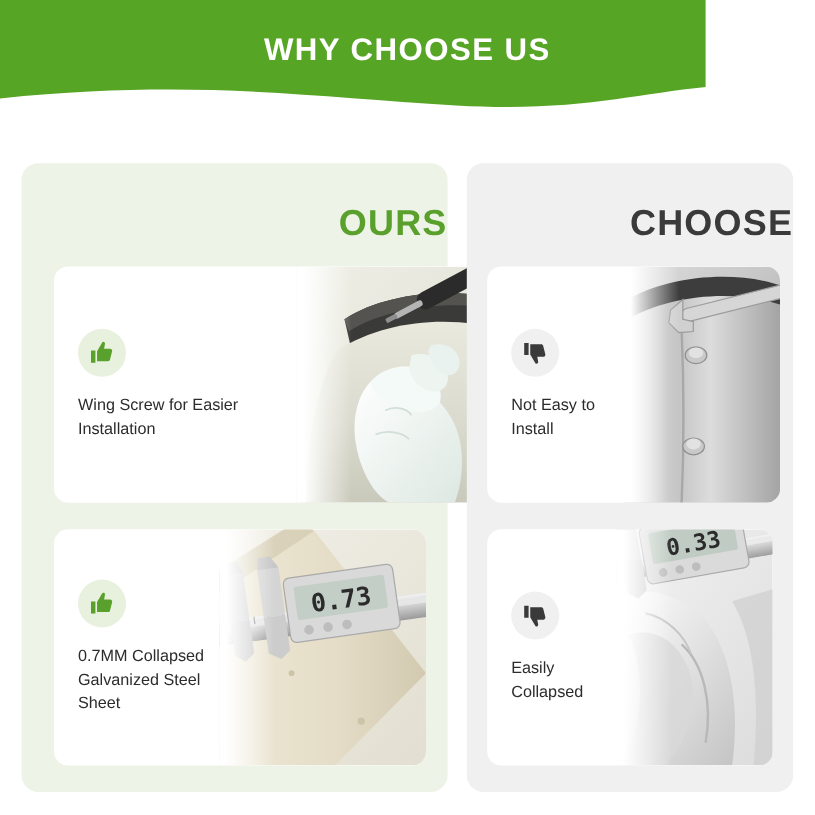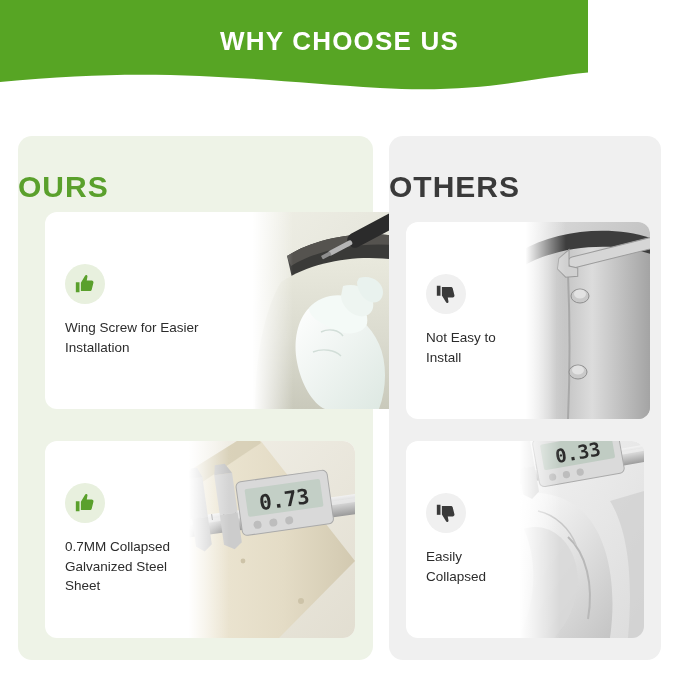--- a/index.html
+++ b/index.html
@@ -62,36 +62,36 @@
     left: 389px;
     width: 272px;
     height: 524px;
     background: #f0f0f0;
   }
   .col-heading {
     position: absolute;
     top: 34px;
     left: 0;
     width: 100%;
-    text-align: left;
+    text-align: right;
     font-size: 30px;
     font-weight: bold;
     letter-spacing: 1px;
   }
   .col-ours .col-heading { color: #5aa02c; }
   .col-others .col-heading { color: #3a3a3a; }
 
   
   .card {
     position: absolute;
     background: #ffffff;
     border-radius: 12px;
     overflow: hidden;
   }
-  .card-ours-1 { left: 45px; top: 212px; width: 374px; height: 197px; }
+  .card-ours-1 { left: 45px; top: 222px; width: 374px; height: 197px; }
   .card-ours-2 { left: 45px; top: 441px; width: 310px; height: 197px; }
   .card-others-1 { left: 406px; top: 222px; width: 244px; height: 197px; }
   .card-others-2 { left: 406px; top: 441px; width: 238px; height: 197px; }
 
   .card-text-pane {
     position: absolute;
     left: 0; top: 0;
     height: 100%;
     box-sizing: border-box;
     display: flex;
@@ -295,21 +295,21 @@
         <svg width="22" height="22" viewBox="0 0 24 24" fill="#5aa02c">
           <path d="M2 10h4v11H2z"></path>
           <path d="M7.5 10.5L12.2 2.6c.3-.5 1-.7 1.6-.4.7.3 1 1 .9 1.7l-.8 4.4h5.4c1.3 0 2.2 1.2 1.9 2.4l-1.9 7.5c-.2.9-1 1.5-1.9 1.5H7.5z"></path>
         </svg>
       </div>
       <div class="card-label">0.7MM Collapsed Galvanized Steel Sheet</div>
     </div>
   </div>
 
   <div class="col col-others">
-    <div class="col-heading">OTHERS</div>
+    <div class="col-heading">CHOOSE</div>
   </div>
 
   <div class="card card-others-1">
     <div class="card-image">
       <svg width="130" height="197" viewBox="0 0 130 197">
         <defs>
           <linearGradient id="ot1bg" x1="0" y1="0" x2="1" y2="1">
             <stop offset="0%" stop-color="#dddddd"></stop>
             <stop offset="45%" stop-color="#c7c7c7"></stop>
             <stop offset="100%" stop-color="#a9a9a9"></stop>

